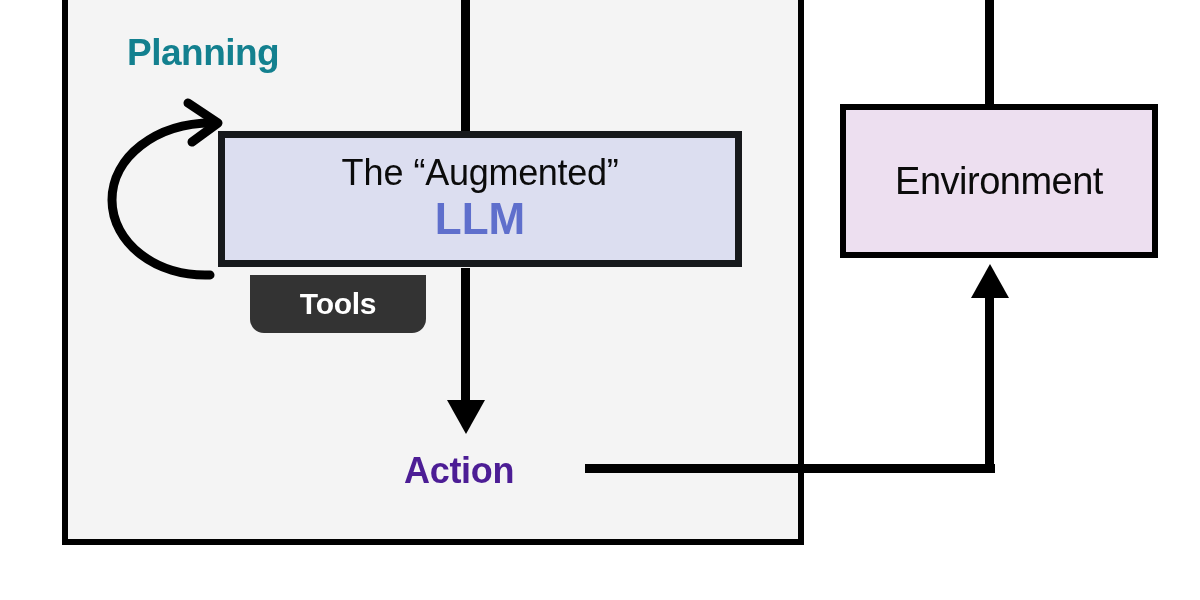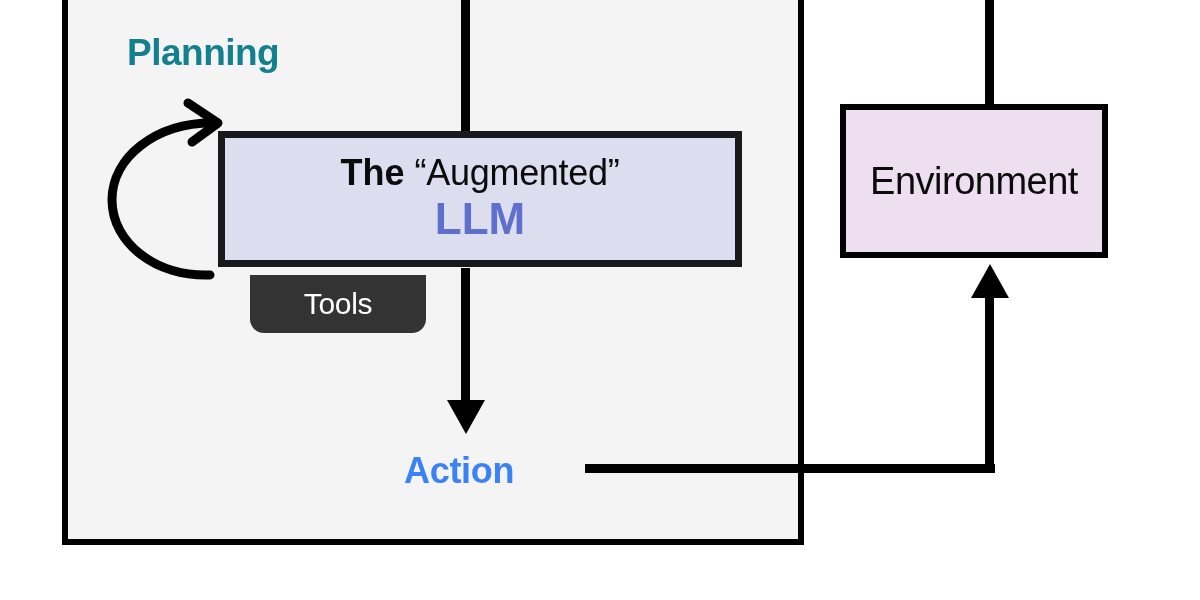--- a/index.html
+++ b/index.html
@@ -68,37 +68,37 @@
     flex-direction: column;
     align-items: center;
     justify-content: center;
   }
   .llm-line1 {
     font-size: 36px;
     color: #0b0b0b;
     line-height: 1.08;
     white-space: nowrap;
   }
-  .llm-line1 .reg { font-weight: 700; margin-top: 48px; }
+  .llm-line1 .reg { font-weight: 400; margin-top: 48px; }
   .llm-line1 .bold { font-weight: 400; letter-spacing: -0.3px; }
   .llm-line2 {
     font-size: 44px;
     font-weight: 700;
     color: #5f6fcc;
     line-height: 1.1;
     margin-top: 2px;
   }
 
   
   .tab {
     position: absolute;
     background: #333333;
     color: #ffffff;
     font-size: 30px;
-    font-weight: 400;
+    font-weight: 700;
     letter-spacing: -0.3px;
     display: flex;
     align-items: center;
     justify-content: center;
     border-bottom-left-radius: 14px;
     border-bottom-right-radius: 14px;
     height: 58px;
     top: 275px;
   }
   .tab-tools  { left: 250px; width: 176px; }
@@ -142,31 +142,31 @@
   }
 
   
   .action-label {
     position: absolute;
     left: 404px;
     top: 450px;
     font-size: 36px;
     font-weight: 700;
     letter-spacing: -0.3px;
-    color: #3b82f6;
+    color: #4c1d95;
     white-space: nowrap;
     text-align: right;
   }
 
   
   .env-box {
     position: absolute;
     left: 840px;
     top: 104px;
-    width: 268px;
+    width: 318px;
     height: 154px;
     background: #eddff0;
     border: 6px solid #000000;
     box-sizing: border-box;
     display: flex;
     align-items: center;
     justify-content: center;
   }
   .env-label {
     font-size: 38px;

